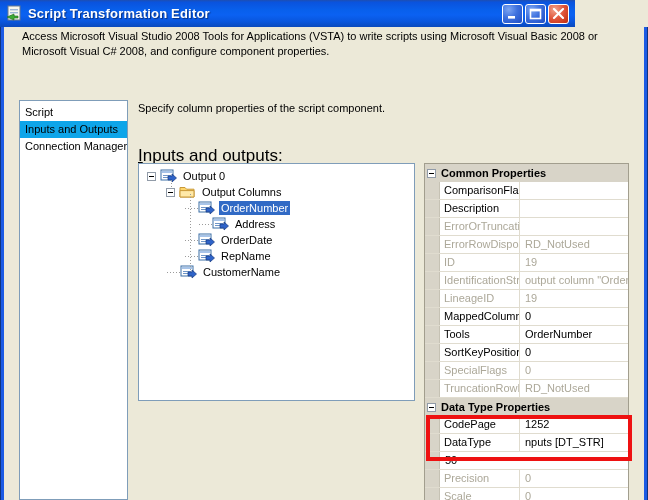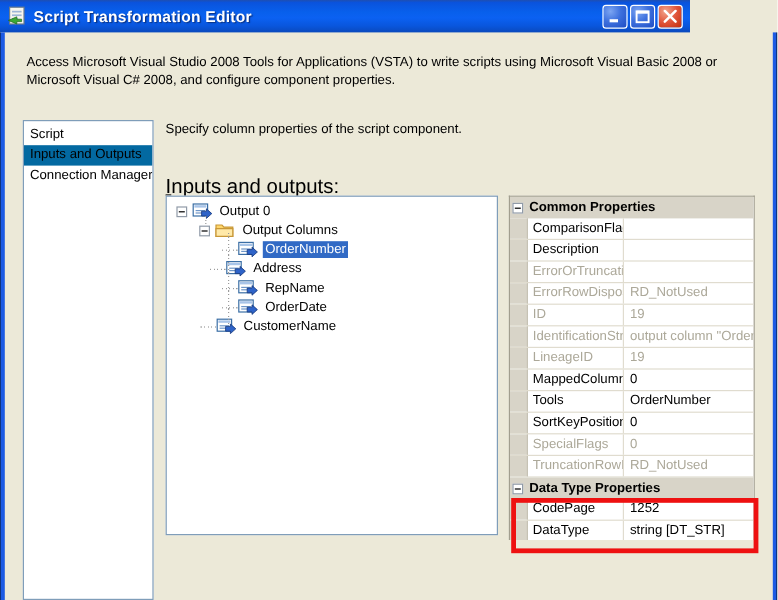--- a/index.html
+++ b/index.html
@@ -23,54 +23,54 @@
     width:21px; height:20px; border:1px solid #fff; border-radius:3px;
     display:inline-flex; align-items:center; justify-content:center; cursor:pointer;
     box-sizing:border-box;
   }
   .wbtn.min,.wbtn.max {background:radial-gradient(circle at 30% 25%,#7CA5F2 0%,#3E71DE 45%,#1E4DC4 100%);}
   .wbtn.close {background:radial-gradient(circle at 30% 25%,#F2A48C 0%,#E0543A 50%,#BF2C0C 100%);}
   .border-l {position:absolute; left:0; top:27px; bottom:0; width:4px;
     background:linear-gradient(90deg,#10347F 0 1px,#1C5BE4 1px 100%);}
   .border-r {position:absolute; right:0; top:27px; bottom:0; width:4px;
     background:linear-gradient(270deg,#10347F 0 1px,#1C5BE4 1px 100%);}
-  .desc {position:absolute; left:22px; top:45px; width:600px; font-size:11px; line-height:15px;}
+  .desc {position:absolute; left:22px; top:29px; width:600px; font-size:11px; line-height:15px;}
   
   .sidebar {
     position:absolute; left:19px; top:100px; width:109px; height:400px;
     background:#fff; border:1px solid #7F9DB9; box-sizing:border-box; padding-top:3px; overflow:hidden;
   }
   .sb-item {height:17px; line-height:17px; font-size:11px; padding-left:5px;
     white-space:nowrap; overflow:hidden; cursor:default;}
-  .sb-item.selected {background:#0369a1;}
+  .sb-item.selected {background:#0ea5e9;}
   .heading {position:absolute; left:138px; top:102px; font-size:11px;}
   .tree-label {position:absolute; left:138px; top:146px; font-size:17px;}
   .tree-label .mn {text-decoration:underline;}
   
   .treebox {
-    position:absolute; left:138px; top:163px; width:277px; height:283px;
+    position:absolute; left:138px; top:163px; width:277px; height:238px;
     background:#fff; border:1px solid #7F9DB9; box-sizing:border-box; padding-top:4px; overflow:hidden;
   }
   .tree-row {height:16px; display:flex; align-items:center; font-size:11px; white-space:nowrap; cursor:default;}
   .expander {
     width:9px; height:9px; box-sizing:border-box; border:1px solid #919BA8; background:#fff;
     position:relative; margin-right:4px; flex:0 0 auto;
   }
   .expander::before {content:""; position:absolute; left:1px; right:1px; top:3px; height:1px; background:#000;}
   .tree-spacer {width:13px; height:1px; flex:0 0 auto; align-self:center;
     background:repeating-linear-gradient(90deg,#9B9B9B 0 1px,transparent 1px 3px);}
   .tree-icon {width:17px; height:16px; margin-right:4px; flex:0 0 auto; display:inline-flex; align-items:center;}
   .tree-label-text {padding:1px 2px;}
   .tree-label-text.sel {background:#316AC5; color:#fff;}
   .dot-v {position:absolute; width:1px; background:repeating-linear-gradient(180deg,#9B9B9B 0 1px,transparent 1px 3px);}
   .dot-v.v1 {left:32px; top:16px; height:14px;}
   .dot-v.v2 {left:51px; top:30px; height:76px;}
   
   .gridbox {
-    position:absolute; left:424px; top:163px; width:205px; height:287px;
+    position:absolute; left:424px; top:163px; width:205px; height:337px;
     background:#fff; border:1px solid #A29E8E; border-bottom:none; box-sizing:border-box; overflow:hidden;
   }
   .grid-header {
     height:18px; background:#D8D4C8; display:flex; align-items:center;
     font-size:11px; font-weight:bold; padding-left:2px; gap:5px; white-space:nowrap; overflow:hidden;
   }
   .grid-header .expander {margin-right:0;}
   .grid-row {height:18px; display:flex; font-size:11px; border-bottom:1px solid #E0DCCF; box-sizing:border-box; cursor:default;}
   .grid-indent {width:14px; flex:0 0 auto; background:#D8D4C8; border-right:1px solid #C6C2B4;}
   .grid-name {width:80px; flex:0 0 auto; box-sizing:border-box; padding-left:4px;
@@ -164,21 +164,21 @@
           <svg width="17" height="16" viewBox="0 0 17 16">
             <rect x="1" y="2" width="12" height="10" fill="#fff" stroke="#3A6EA5"></rect>
             <rect x="2" y="3" width="10" height="2" fill="#A8C4E8"></rect>
             <rect x="3" y="7" width="8" height="1" fill="#6E96C8"></rect>
             <rect x="3" y="9" width="8" height="1" fill="#6E96C8"></rect>
             <path d="M8 8 L12 8 L12 6 L16.5 10 L12 14 L12 12 L8 12 Z" fill="#2E63C8" stroke="#17397E" stroke-width="0.7"></path>
           </svg>
         </span>
         <span class="tree-label-text sel">OrderNumber</span>
       </div>
-      <div class="tree-row" style="padding-left: 36px;">
+      <div class="tree-row" style="padding-left: 60px;">
         <span class="tree-spacer"></span>
         <span class="tree-icon">
           <svg width="17" height="16" viewBox="0 0 17 16">
             <rect x="1" y="2" width="12" height="10" fill="#fff" stroke="#3A6EA5"></rect>
             <rect x="2" y="3" width="10" height="2" fill="#A8C4E8"></rect>
             <rect x="3" y="7" width="8" height="1" fill="#6E96C8"></rect>
             <rect x="3" y="9" width="8" height="1" fill="#6E96C8"></rect>
             <path d="M8 8 L12 8 L12 6 L16.5 10 L12 14 L12 12 L8 12 Z" fill="#2E63C8" stroke="#17397E" stroke-width="0.7"></path>
           </svg>
         </span>
@@ -188,34 +188,34 @@
         <span class="tree-spacer"></span>
         <span class="tree-icon">
           <svg width="17" height="16" viewBox="0 0 17 16">
             <rect x="1" y="2" width="12" height="10" fill="#fff" stroke="#3A6EA5"></rect>
             <rect x="2" y="3" width="10" height="2" fill="#A8C4E8"></rect>
             <rect x="3" y="7" width="8" height="1" fill="#6E96C8"></rect>
             <rect x="3" y="9" width="8" height="1" fill="#6E96C8"></rect>
             <path d="M8 8 L12 8 L12 6 L16.5 10 L12 14 L12 12 L8 12 Z" fill="#2E63C8" stroke="#17397E" stroke-width="0.7"></path>
           </svg>
         </span>
+        <span class="tree-label-text">OrderDate</span>
+      </div>
+      <div class="tree-row" style="padding-left: 46px;">
+        <span class="tree-spacer"></span>
+        <span class="tree-icon">
+          <svg width="17" height="16" viewBox="0 0 17 16">
+            <rect x="1" y="2" width="12" height="10" fill="#fff" stroke="#3A6EA5"></rect>
+            <rect x="2" y="3" width="10" height="2" fill="#A8C4E8"></rect>
+            <rect x="3" y="7" width="8" height="1" fill="#6E96C8"></rect>
+            <rect x="3" y="9" width="8" height="1" fill="#6E96C8"></rect>
+            <path d="M8 8 L12 8 L12 6 L16.5 10 L12 14 L12 12 L8 12 Z" fill="#2E63C8" stroke="#17397E" stroke-width="0.7"></path>
+          </svg>
+        </span>
         <span class="tree-label-text">RepName</span>
-      </div>
-      <div class="tree-row" style="padding-left: 46px;">
-        <span class="tree-spacer"></span>
-        <span class="tree-icon">
-          <svg width="17" height="16" viewBox="0 0 17 16">
-            <rect x="1" y="2" width="12" height="10" fill="#fff" stroke="#3A6EA5"></rect>
-            <rect x="2" y="3" width="10" height="2" fill="#A8C4E8"></rect>
-            <rect x="3" y="7" width="8" height="1" fill="#6E96C8"></rect>
-            <rect x="3" y="9" width="8" height="1" fill="#6E96C8"></rect>
-            <path d="M8 8 L12 8 L12 6 L16.5 10 L12 14 L12 12 L8 12 Z" fill="#2E63C8" stroke="#17397E" stroke-width="0.7"></path>
-          </svg>
-        </span>
-        <span class="tree-label-text">OrderDate</span>
       </div>
       <div class="tree-row" style="padding-left: 28px;">
         <span class="tree-spacer"></span>
         <span class="tree-icon">
           <svg width="17" height="16" viewBox="0 0 17 16">
             <rect x="1" y="2" width="12" height="10" fill="#fff" stroke="#3A6EA5"></rect>
             <rect x="2" y="3" width="10" height="2" fill="#A8C4E8"></rect>
             <rect x="3" y="7" width="8" height="1" fill="#6E96C8"></rect>
             <rect x="3" y="9" width="8" height="1" fill="#6E96C8"></rect>
             <path d="M8 8 L12 8 L12 6 L16.5 10 L12 14 L12 12 L8 12 Z" fill="#2E63C8" stroke="#17397E" stroke-width="0.7"></path>
@@ -295,21 +295,21 @@
         <span>Data Type Properties</span>
       </div>
       <div class="grid-row">
         <div class="grid-indent"></div>
         <div class="grid-name">CodePage</div>
         <div class="grid-value">1252</div>
       </div>
       <div class="grid-row">
         <div class="grid-indent"></div>
         <div class="grid-name">DataType</div>
-        <div class="grid-value">string [DT_STR]</div>
+        <div class="grid-value">nputs [DT_STR]</div>
       </div>
       <div class="grid-row">
         <div class="grid-indent"></div>
         <div class="grid-value">50</div>
       </div>
       <div class="grid-row disabled">
         <div class="grid-indent"></div>
         <div class="grid-name">Precision</div>
         <div class="grid-value">0</div>
       </div>

